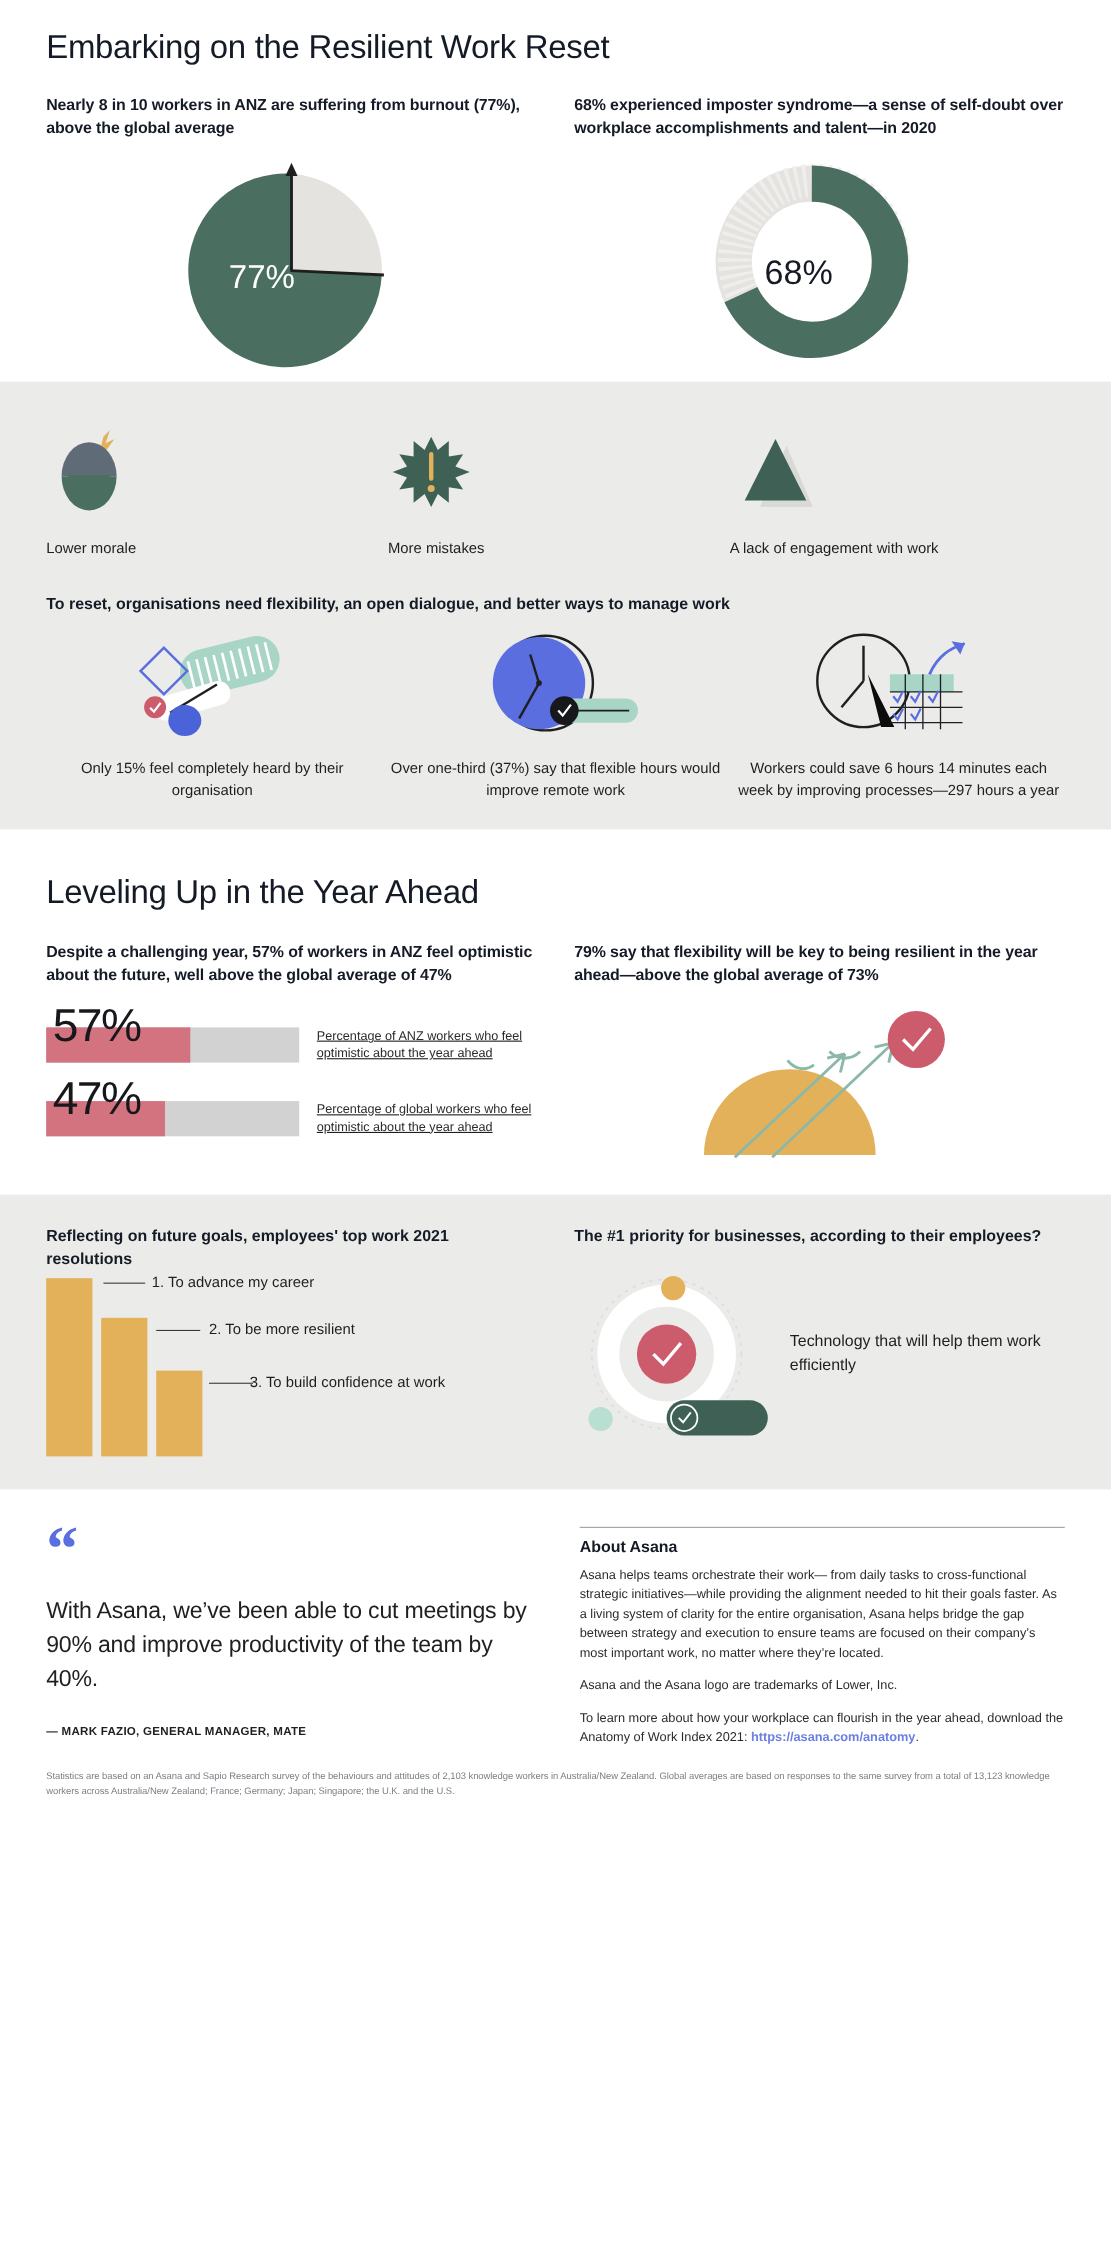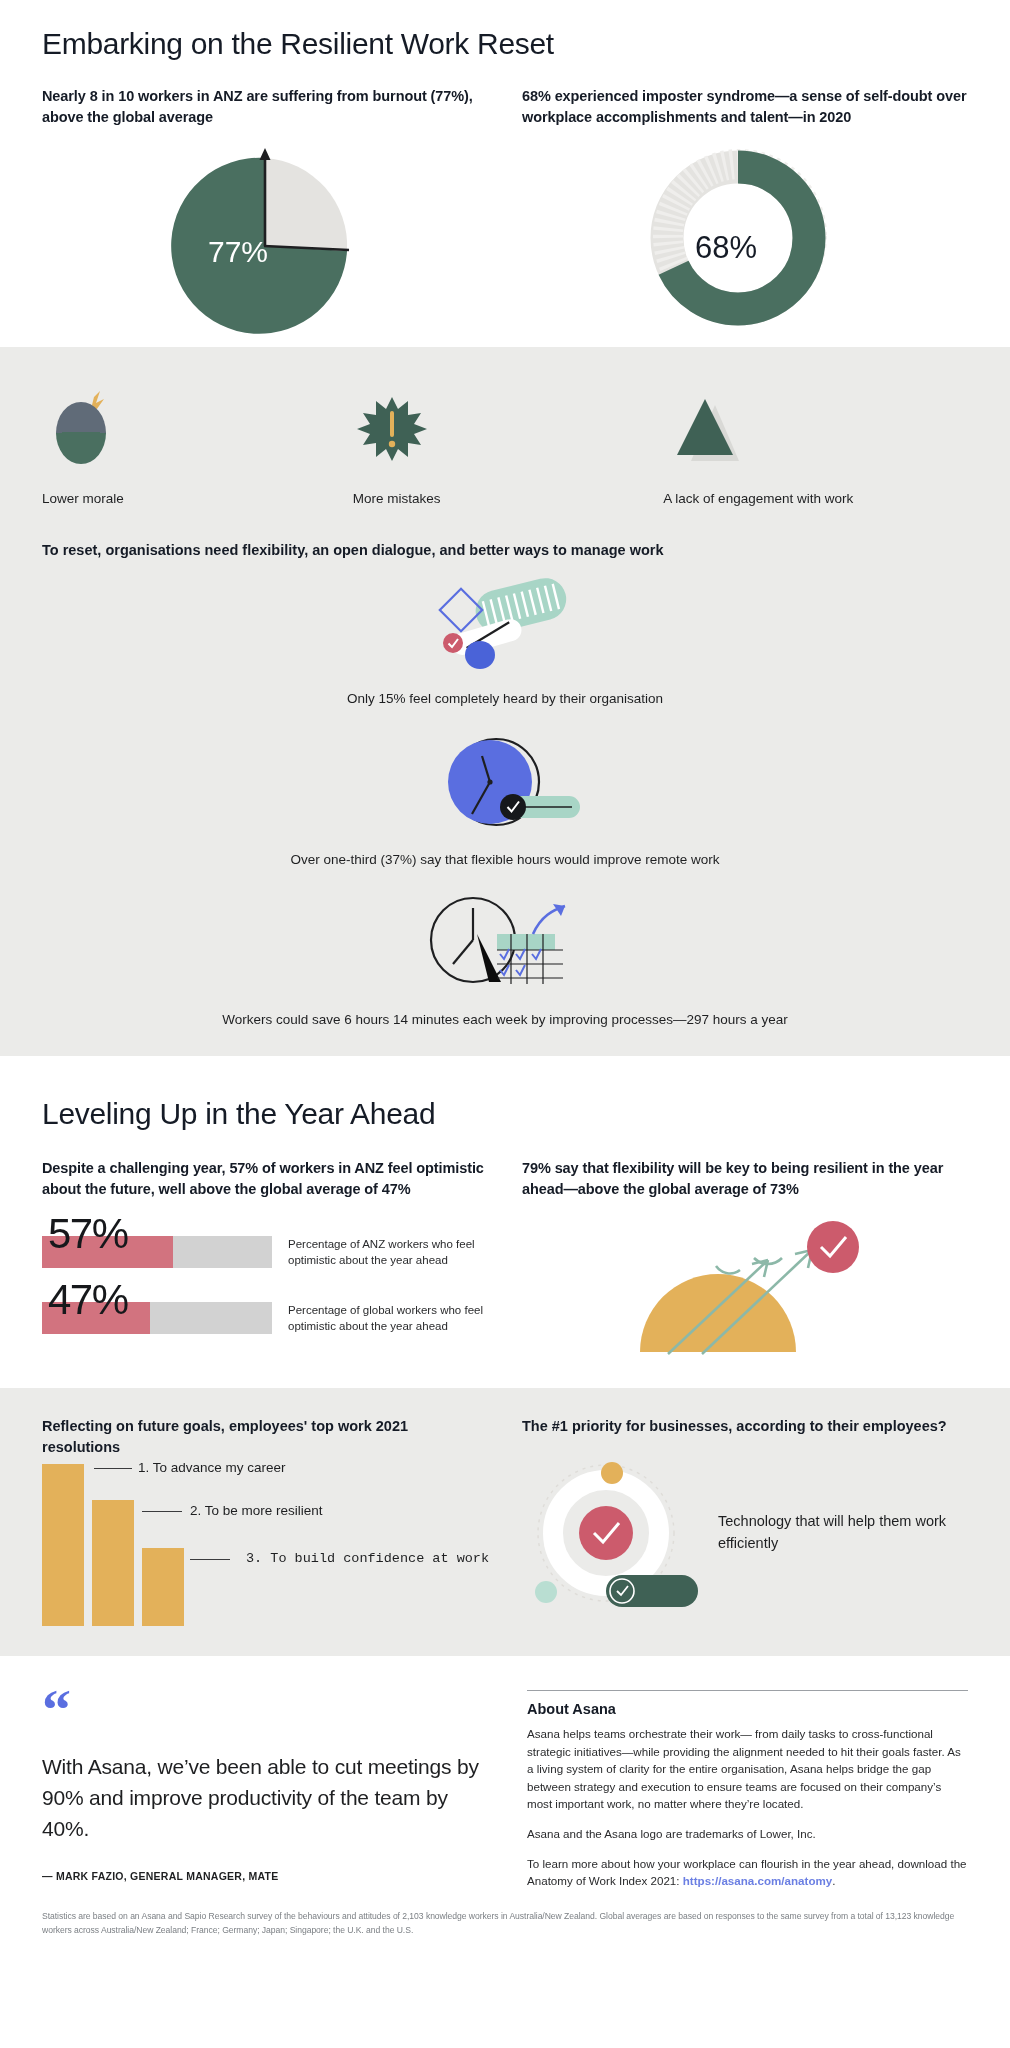--- a/index.html
+++ b/index.html
@@ -53,21 +53,21 @@
   .triple .art { height: 92px; display: flex; align-items: flex-end; justify-content: center; }
   .triple .cap {
     margin-top: 14px;
     font-size: 13.5px;
     line-height: 1.42;
     text-align: center;
     color: #1e1f21;
     font-weight: 400;
   }
 
-  .triple2 { display: flex; gap: 23px; flex-direction: column; }
+  .triple2 { display: flex; gap: 10px; }
   .triple2 .item { flex: 1 1 0; display: flex; flex-direction: column; align-items: center; }
   .triple2 .art { height: 108px; display: flex; align-items: center; justify-content: center; }
   .triple2 .cap {
     margin-top: 10px;
     font-size: 13.5px;
     line-height: 1.45;
     text-align: center;
     color: #1e1f21;
   }
   .bartrack {
@@ -285,21 +285,21 @@
   </div>
 
   <div class="band" style="padding:40px 0 16px;">
     <div class="inner">
       <div class="h1">Leveling Up in the Year Ahead</div>
 
       <div class="cols2" style="margin-top:26px;justify-content:space-between;">
         <div class="col">
           <div class="lede">Despite a challenging year, 57% of workers in ANZ feel optimistic about the future, well above the global average of 47%</div>
 
-          <div style="margin-top:36px;">
+          <div style="margin-top:36px;text-decoration:underline;">
             <div class="barwrap" style="margin-bottom:34px;">
               <div class="bartrack">
                 <div class="barfill" style="width:57%;"></div>
                 <div class="barnum">57%</div>
               </div>
               <div class="barlabel">Percentage of ANZ workers who feel optimistic about the year ahead</div>
             </div>
             <div class="barwrap">
               <div class="bartrack">
                 <div class="barfill" style="width:47%;"></div>
@@ -341,21 +341,21 @@
             <div class="res-bars">
               <div class="res-bar" style="width:42px; height:162px;"></div>
               <div class="res-bar" style="width:42px; height:126px;"></div>
               <div class="res-bar" style="width:42px; height:78px;"></div>
             </div>
             <div class="leader" style="left:52px; top:10px; width:38px;"></div>
             <div class="reslabel" style="left:96px; top:2px;">1. To advance my career</div>
             <div class="leader" style="left:100px; top:53px; width:40px;"></div>
             <div class="reslabel" style="left:148px; top:45px;">2. To be more resilient</div>
             <div class="leader" style="left:148px; top:101px; width:40px;"></div>
-            <div class="reslabel" style="left:204px; top:93px;font-family:Liberation Mono, monospace;">3. To build confidence at work</div>
+            <div class="reslabel" style="left:185px; top:93px;">3. To build confidence at work</div>
           </div>
         </div>
 
         <div class="col">
           <div class="subhead">The #1 priority for businesses, according to their employees?</div>
           <div style="margin-top:20px; display:flex; align-items:center; gap:14px;">
             <div>
               <svg width="182" height="152" viewBox="0 0 182 152">
                 <circle cx="84" cy="76" r="68" fill="none" stroke="#dedcd8" stroke-width="1.4" stroke-dasharray="3 5"></circle>
                 <circle cx="84" cy="76" r="53" fill="none" stroke="#ffffff" stroke-width="20"></circle>

